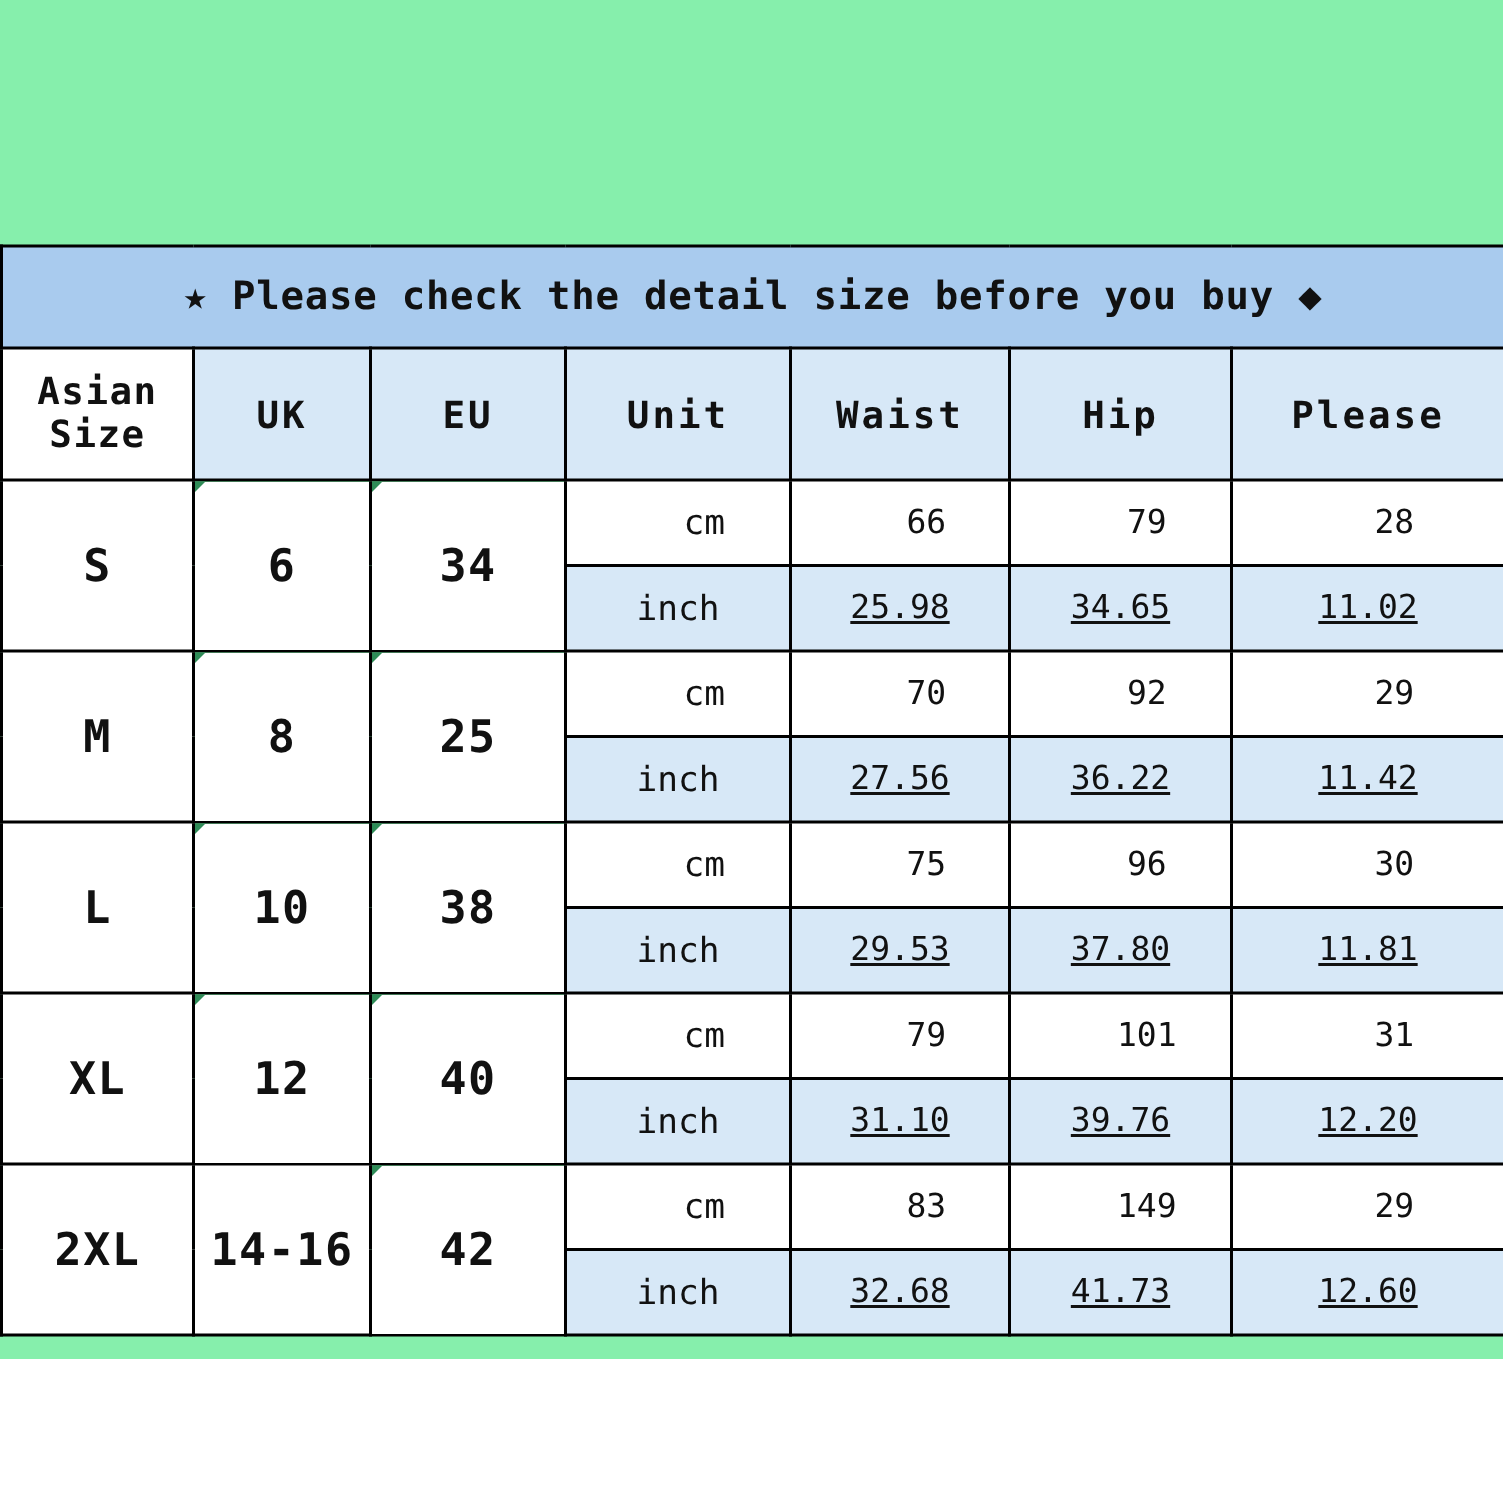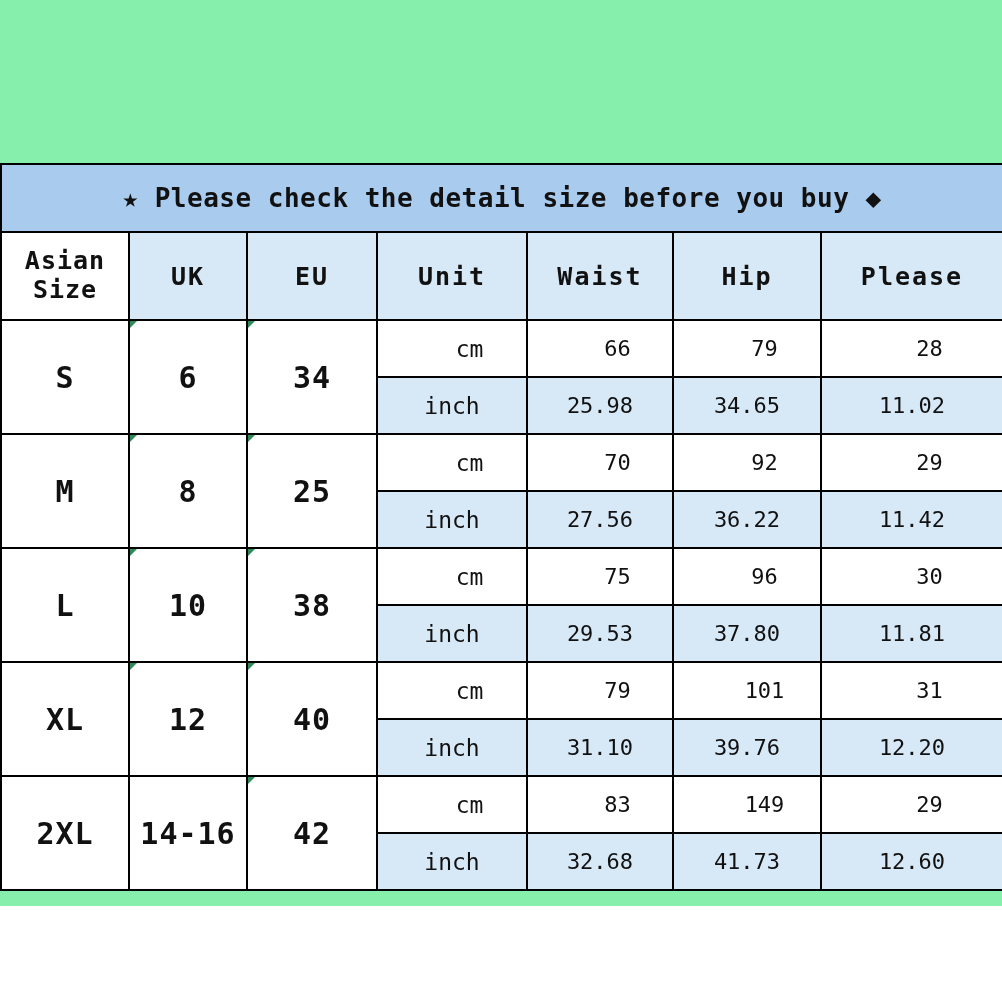--- a/index.html
+++ b/index.html
@@ -75,20 +75,21 @@
     height: 53px;
     font-size: 23px;
   }
   .val-cm {
     background: #ffffff;
     font-size: 22px;
   }
   .val-inch {
     background: #d7e8f7;
     font-size: 22px;
+    text-decoration: underline;
   }
   
   .corner-mark {
     position: relative;
   }
   .corner-mark::after {
     content: "";
     position: absolute;
     top: 0;
     left: 0;

